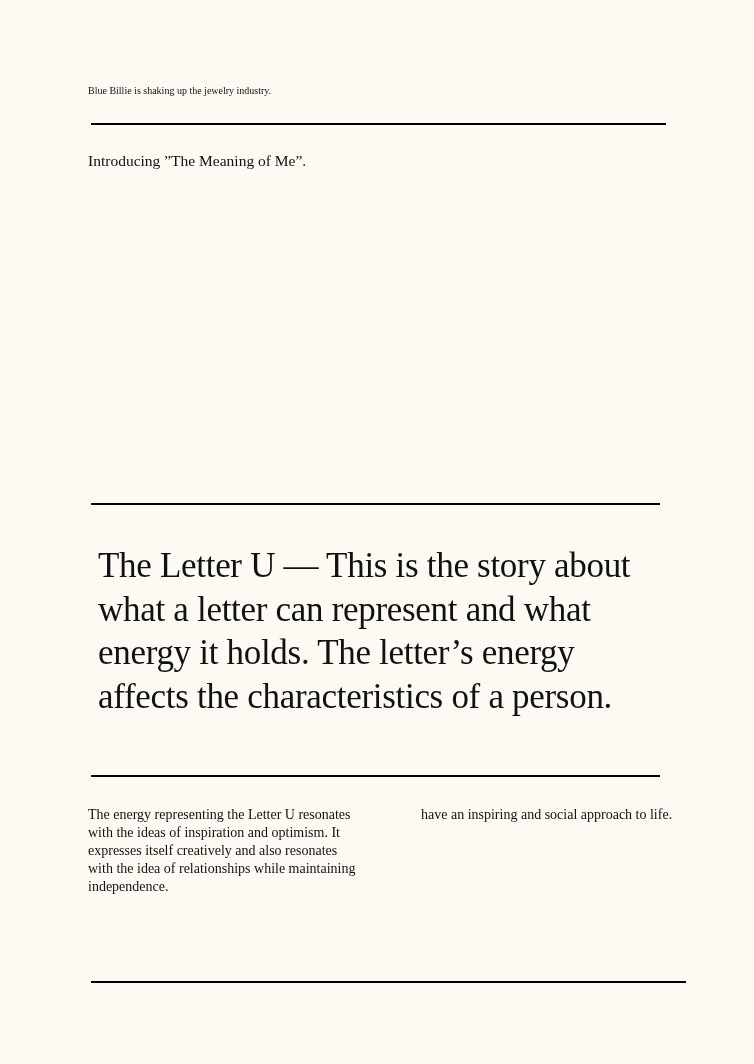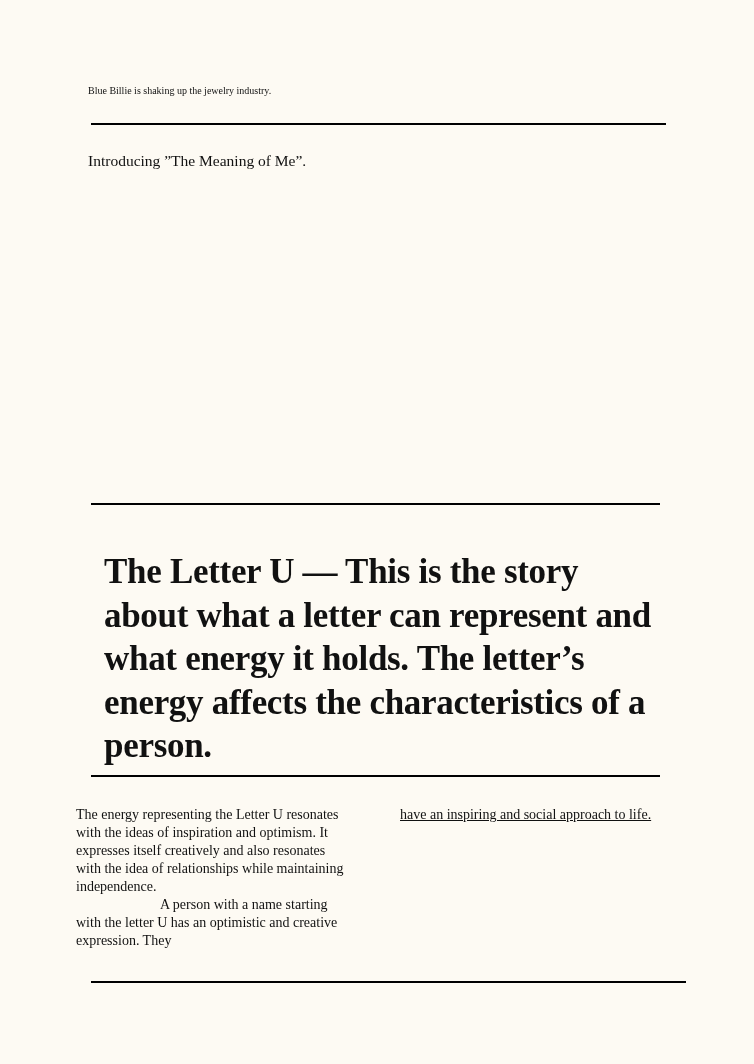--- a/index.html
+++ b/index.html
@@ -30,24 +30,23 @@
   .indent { text-indent: 84px; }
 </style>
 </head>
 <body>
 
 <div class="abs tagline">Blue Billie is shaking up the jewelry industry.</div>
 <div class="rule" style="left:91px; top:123px; width:575px;"></div>
 <div class="abs intro">Introducing ”The Meaning of Me”.</div>
 
 <div class="rule" style="left:91px; top:503px; width:569px;"></div>
-<h1 class="abs headline" style="margin:16px; font-weight:bold;">The Letter U — This is the story about what a letter can represent and what energy it holds. The letter’s energy affects the characteristics of a person.</h1>
+<h1 class="abs headline" style="margin:10px; font-weight:normal;">The Letter U — This is the story about what a letter can represent and what energy it holds. The letter’s energy affects the characteristics of a person.</h1>
 <div class="rule" style="left:91px; top:775px; width:569px;"></div>
 
-<div class="abs col" style="left:76px;">
+<div class="abs col" style="left:88px;">
   <p>The energy representing the Letter U resonates with the ideas of inspiration and optimism. It expresses itself creatively and also resonates with the idea of relationships while maintaining independence.</p>
-  <p class="indent">A person with a name starting with the letter U has an optimistic and creative expression. They</p>
 </div>
-<div class="abs col" style="left:400px;text-decoration:underline;">
+<div class="abs col" style="left:421px;">
   <p>have an inspiring and social approach to life.</p>
 </div>
 
 <div class="rule" style="left:91px; top:981px; width:595px;"></div>
 
 </body></html>

